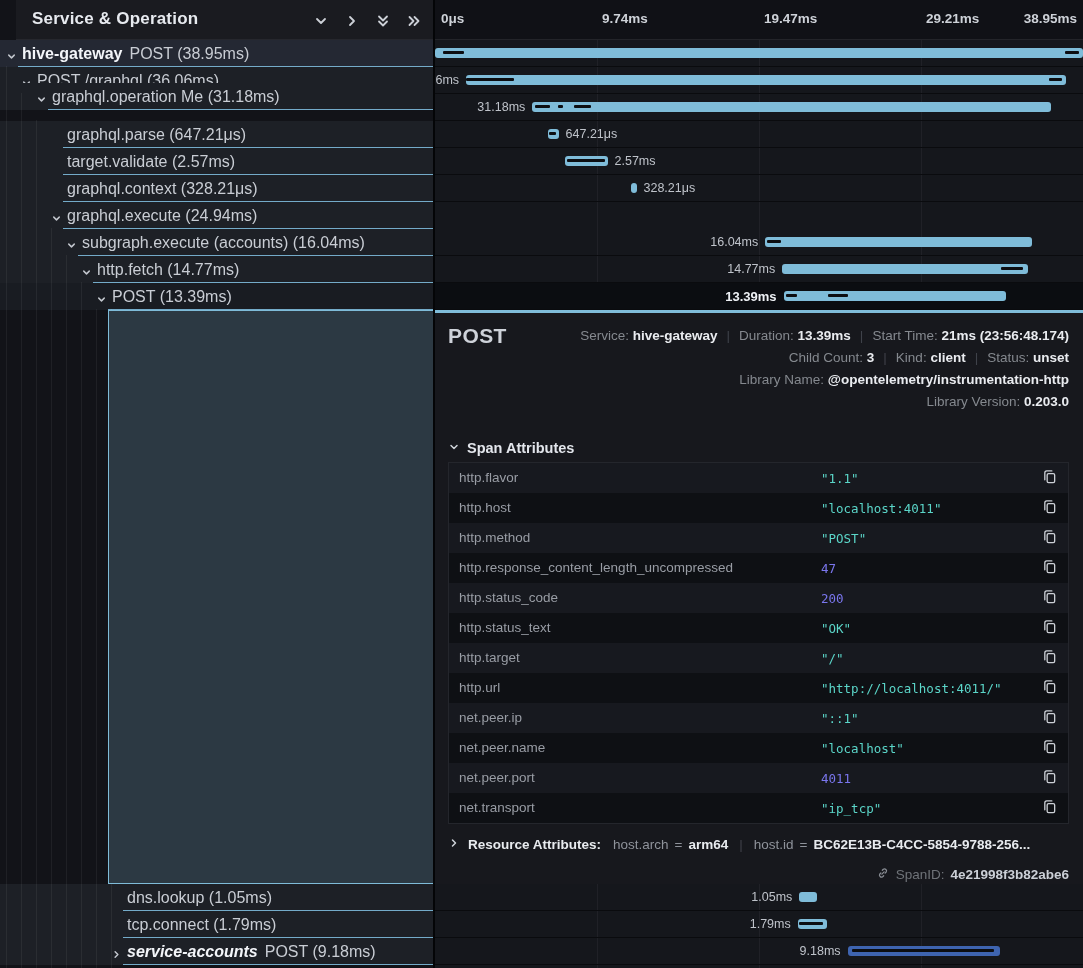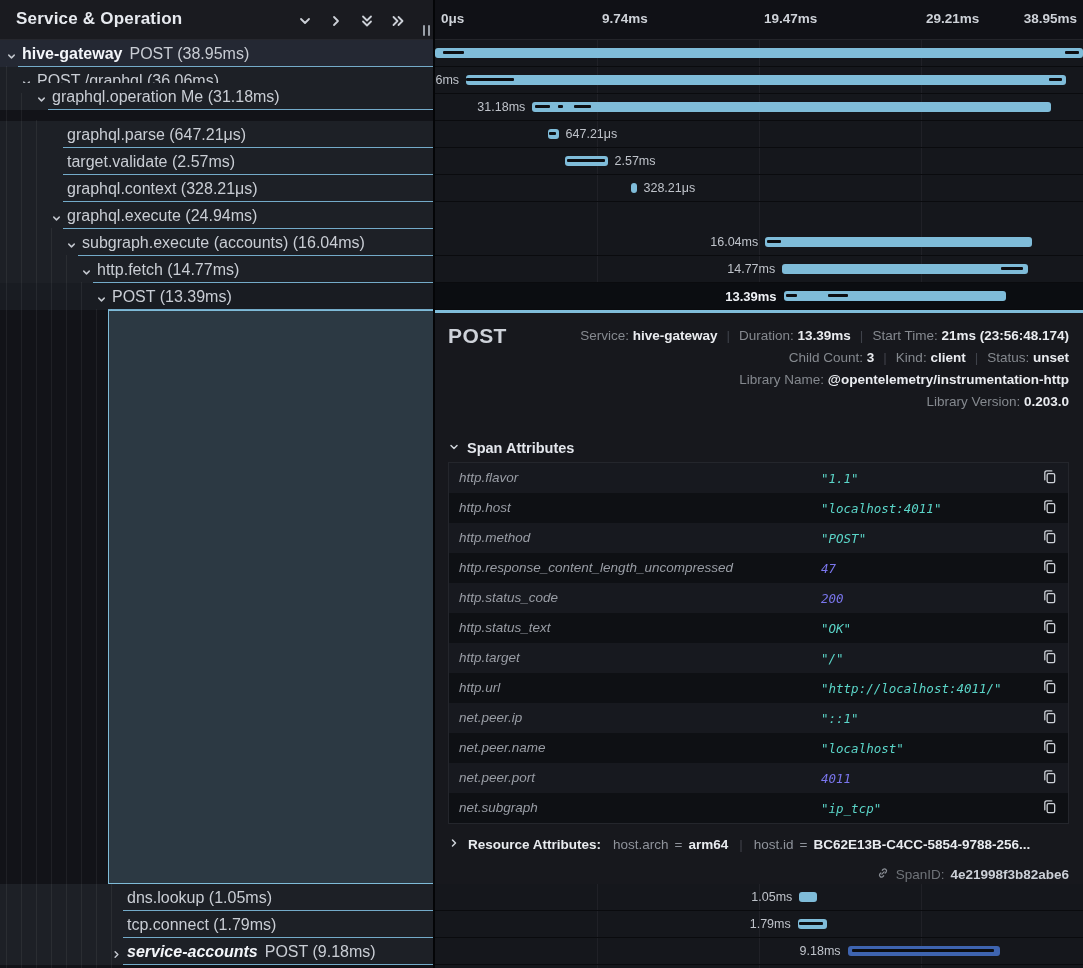--- a/index.html
+++ b/index.html
@@ -1,20 +1,20 @@
 <!DOCTYPE html>
 <html><head>
 <meta charset="utf-8">
 <style>
   html,body{margin:0;padding:0;background:#0b0c0f;}
   .app{position:relative;width:1083px;height:968px;overflow:hidden;background:#0b0c0f;
        font-family:"Liberation Sans",sans-serif;color:#d6d9de;}
   
   .left{position:absolute;left:0;top:0;width:434px;height:968px;background:#121318;overflow:hidden;}
-  .lheader{position:absolute;left:0;top:0;width:434px;height:40px;background:#1a1b20;
+  .lheader{position:absolute;left:16px;top:0;width:434px;height:40px;background:#1a1b20;
            border-bottom:1px solid #26272d;box-sizing:border-box;text-align:center;}
   .ltitle{position:absolute;left:16px;top:9px;font-size:17px;font-weight:700;color:#e7eaef;letter-spacing:.2px;}
   .licons{position:absolute;right:28px;top:12px;display:flex;gap:14px;color:#ccd0d7;}
   .licon{width:17px;height:17px;display:flex;align-items:center;justify-content:center;cursor:pointer;background:none;border:none;color:inherit;padding:0;}
   .rhandle{position:absolute;right:4px;top:25px;display:flex;gap:3px;cursor:col-resize;}
   .rhandle i{width:2px;height:11px;background:#9aa0a8;border-radius:1px;}
   .trow{position:absolute;left:0;width:434px;height:27px;cursor:pointer;}
   .tcaret{position:absolute;top:8px;width:12px;height:12px;color:#c3c7ce;cursor:pointer;}
   .tname{position:absolute;top:5px;font-size:16px;color:#c9cdd4;white-space:nowrap;}
   .svc{font-weight:700;color:#f3f5f9;margin-right:7px;}
@@ -42,21 +42,21 @@
            border-top:3px solid #7fbcd9;box-sizing:border-box;}
   .dtitle{position:absolute;left:13px;top:11px;font-size:21px;font-weight:600;color:#ced2d9;letter-spacing:.4px;}
   .dmeta{position:absolute;right:14px;top:12px;text-align:right;font-size:13.5px;line-height:22px;
          color:#85898f;white-space:nowrap;}
   .mval{color:#eaecf0;font-weight:700;}
   .msep{color:#3f424a;margin:0 9px;}
   .ahead{position:absolute;left:13px;top:127px;display:flex;align-items:center;gap:7px;
          color:#e3e6ec;font-size:14.5px;font-weight:700;cursor:pointer;}
   .ahead .ic{color:#cfd3d9;}
   .atable{position:absolute;left:13px;right:14px;top:149px;border:1px solid #24262c;}
-  .arow{position:relative;height:30px;font-size:13.5px;font-style:italic;}
+  .arow{position:relative;height:30px;font-size:13.5px;}
   .arow.odd{background:#17191f;}
   .arow.even{background:#0e1014;}
   .akey{position:absolute;left:10px;top:7px;color:#999da5;}
   .aval{position:absolute;left:372px;top:8px;font-family:"DejaVu Sans Mono",monospace;font-size:12.5px;}
   .aval.str{color:#5bd6c9;}
   .aval.num{color:#7a76ee;}
   .copy{position:absolute;right:8px;top:4px;width:22px;height:22px;background:none;border:none;
         color:#ccd0d6;cursor:pointer;padding:0;}
   .rline{position:absolute;left:13px;top:524px;display:flex;align-items:center;font-size:13.5px;
          color:#999da5;white-space:nowrap;cursor:pointer;}
@@ -388,21 +388,21 @@
    </div>
           <div class="arow odd">
      <span class="akey">net.peer.port</span>
      <span class="aval num">4011</span>
      <button class="copy"><svg class="ic" width="15" height="15" viewBox="0 0 16 16" fill="none" stroke="currentColor" stroke-width="1.4" stroke-linecap="round" stroke-linejoin="round">
                 <rect x="5.5" y="5" width="8" height="9.5" rx="1.5"></rect>
                 <path d="M3 11.5V4a2 2 0 0 1 2-2h5.5"></path>
               </svg></button>
    </div>
           <div class="arow even">
-     <span class="akey">net.subgraph</span>
+     <span class="akey">net.transport</span>
      <span class="aval str">"ip_tcp"</span>
      <button class="copy"><svg class="ic" width="15" height="15" viewBox="0 0 16 16" fill="none" stroke="currentColor" stroke-width="1.4" stroke-linecap="round" stroke-linejoin="round">
                 <rect x="5.5" y="5" width="8" height="9.5" rx="1.5"></rect>
                 <path d="M3 11.5V4a2 2 0 0 1 2-2h5.5"></path>
               </svg></button>
    </div>
         </div>
       <div class="rline" id="resource-line">
           <span><svg class="ic" width="12" height="12" viewBox="0 0 16 16" fill="none" stroke="currentColor" stroke-width="2" stroke-linecap="round" stroke-linejoin="round">
               <polyline points="6 4 10 8 6 12"></polyline>

